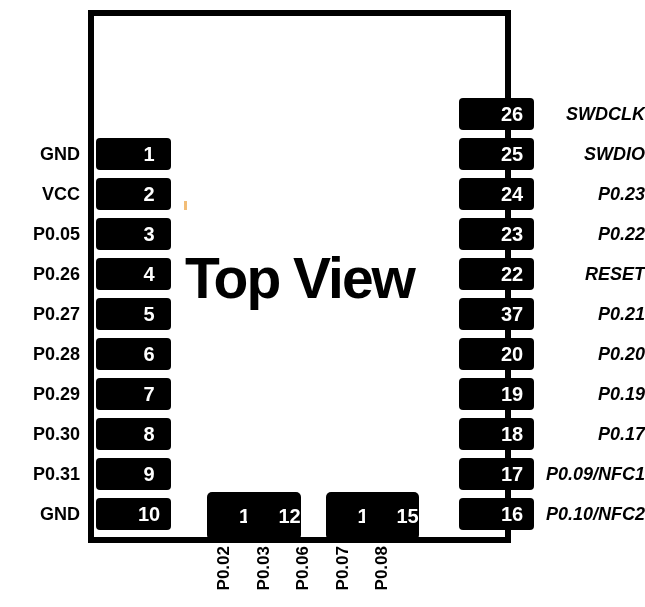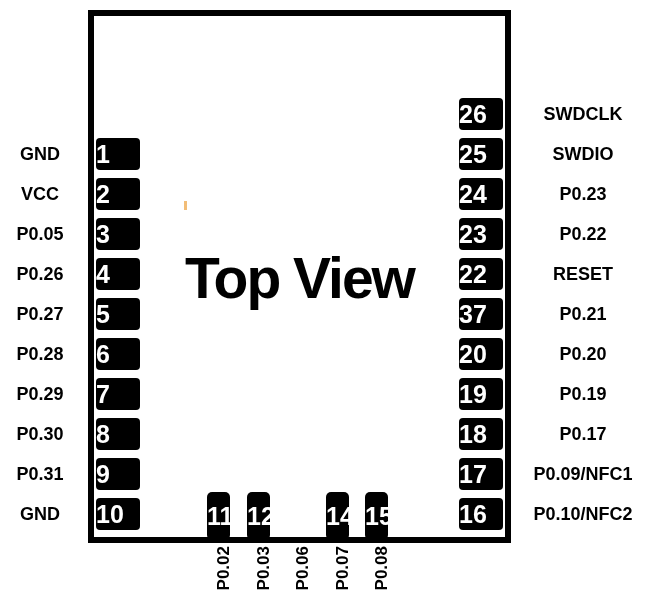--- a/index.html
+++ b/index.html
@@ -14,32 +14,32 @@
     position:absolute; left:88px; top:10px; width:423px; height:533px;
     border:6px solid var(--ink); box-sizing:border-box; background:var(--bg);
   }
   .title{
     position:absolute; left:88px; top:245px; width:423px; height:70px;
     text-align:center; font-size:57px; font-weight:bold; letter-spacing:-2px;
     color:var(--ink); line-height:66px; white-space:nowrap;
   }
   .pad{
     position:absolute; background:var(--pad); border-radius:4px;
-    display:flex; align-items:center; 
-    color:var(--pad-text); font-weight:bold; font-size:25px;
+    display:flex; align-items:center; justify-content:center;
+    color:var(--pad-text); font-weight:bold; font-size:20px;padding-left:31px;
   }
   .pad.left-pad{ left:96px; width:44px; height:32px; }
   .pad.right-pad{ left:459px; width:44px; height:32px; }
   .pad.bottom-pad{ top:492px; width:23px; height:48px; border-radius:5px; }
   .lbl{
     position:absolute; height:32px; line-height:32px; color:var(--ink);
     font-weight:bold; font-size:18px; white-space:nowrap;
   }
-  .lbl.left-lbl{ left:0px; width:80px; text-align:center; }
-  .lbl.right-lbl{ left:521px; width:124px; text-align:center; }
+  .lbl.left-lbl{ left:0px; width:80px; text-align:right; }
+  .lbl.right-lbl{ left:521px; width:124px; text-align:right;font-style:italic; }
   .vlabel{
     position:absolute; top:546px; width:33px; height:60px;
     display:flex; align-items:flex-start; justify-content:center;
   }
   .vlabel span{
     writing-mode:vertical-rl; transform:rotate(180deg);
     font-weight:bold; font-size:17px; color:var(--ink); white-space:nowrap;
   }
   .artifact{
     position:absolute; left:184px; top:201px; width:3px; height:9px;

